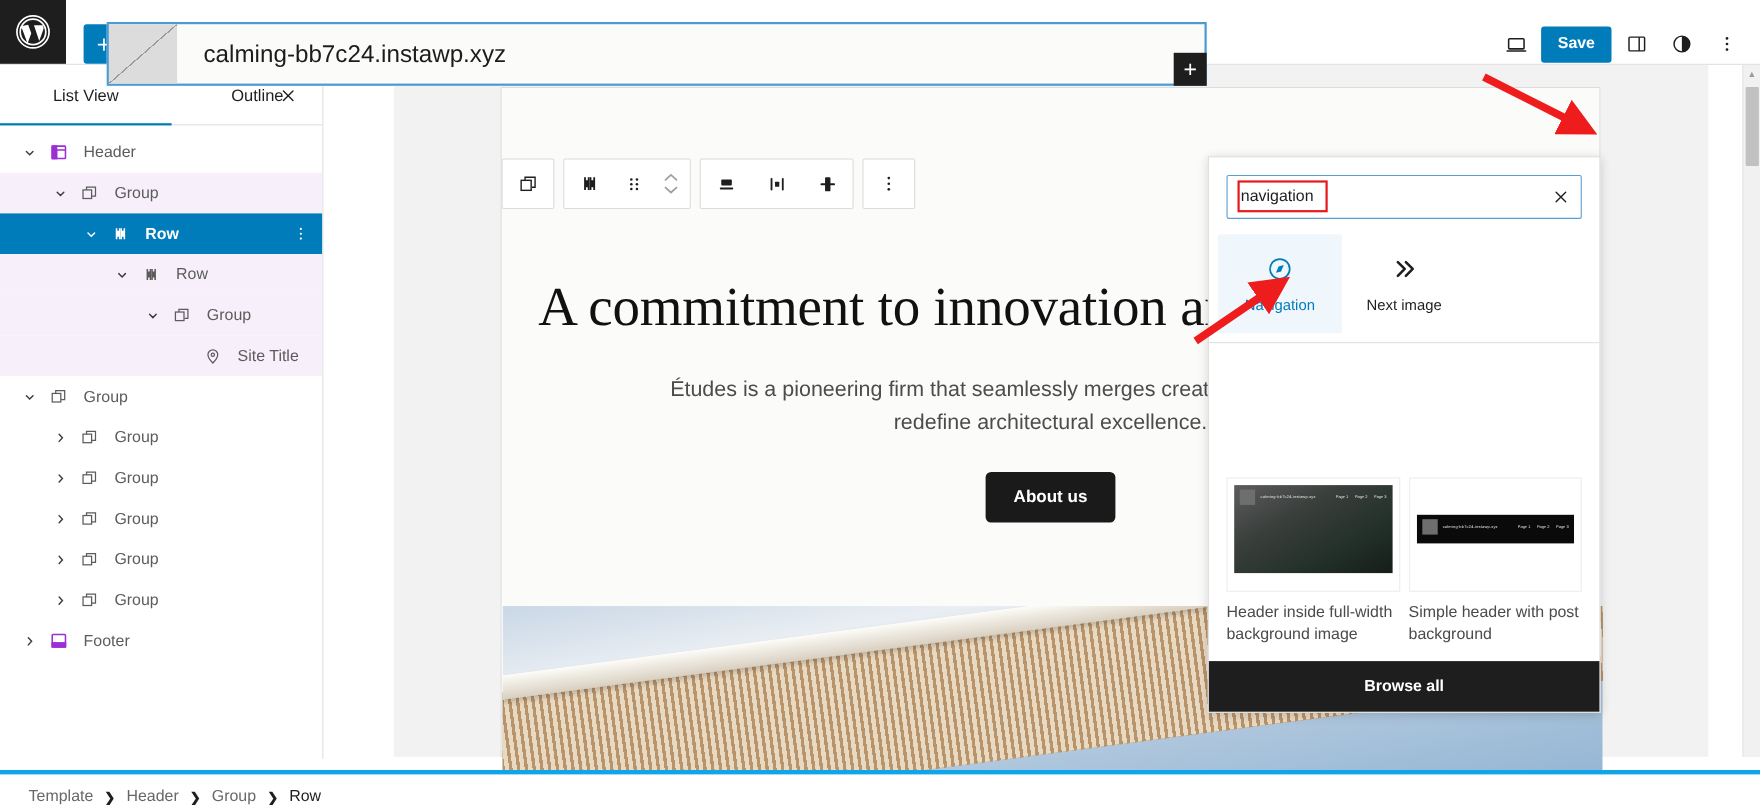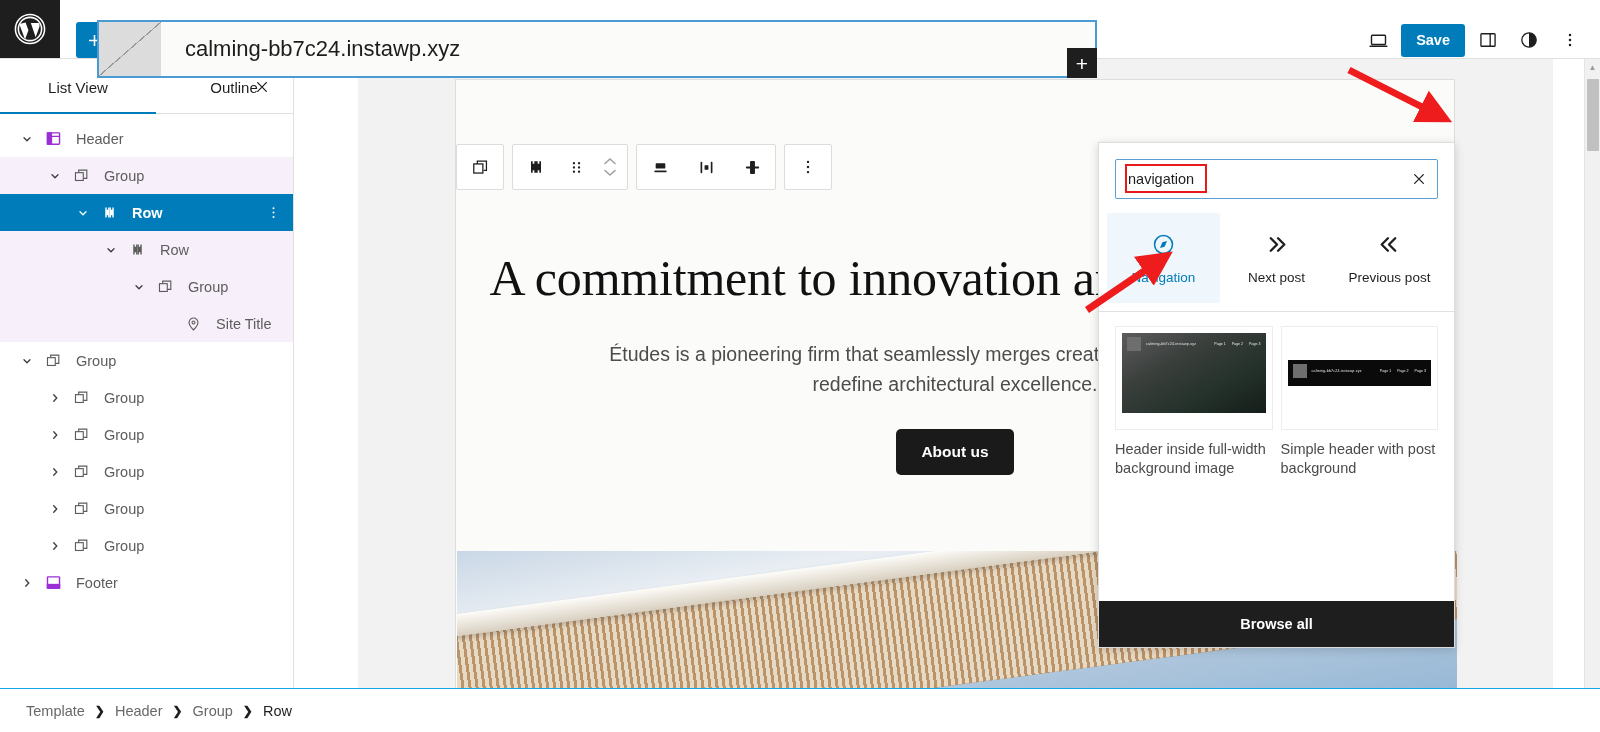--- a/index.html
+++ b/index.html
@@ -182,21 +182,21 @@
     padding: 2px 8px 8px; display: grid; grid-template-columns: repeat(3, 1fr);
     border-bottom: 1px solid #e0e0e0; flex: none;
   }
   .ins-cell {
     height: 90px; display: flex; flex-direction: column; align-items: center;
     justify-content: center; gap: 13px; cursor: pointer; border-radius: 2px;
     font-size: 13.5px; color: #1e1e1e;
   }
   .ins-cell.selected { background: #f0f7fc; color: #007cba; }
   .ins-cell .gi { display: flex; align-items: center; justify-content: center; height: 26px; }
-  .ins-patterns { padding: 14px 16px 0; display: flex; gap: 8px; flex: 1; }
+  .ins-patterns { padding: 14px 16px 14px; display: flex; gap: 8px; flex: 1; align-items: flex-end; }
   .pat { width: 160px; cursor: pointer; }
   .pat .thumb {
     background: #fff; border: 1px solid #ededed; padding: 6px;
     height: 104px; display: flex; align-items: flex-start;
   }
   .pat .shot { width: 100%; height: 80px; position: relative; overflow: hidden; }
   .pat .shot.forest {
     background: linear-gradient(150deg, #5c5c5c 0%, #3a3f3c 35%, #23302a 70%, #151d19 100%);
   }
   .pat .shot.darkbar { background: transparent; height: 80px; display: flex; align-items: center; }
@@ -214,22 +214,22 @@
     font-size: 14.5px; font-weight: 600; cursor: pointer; flex: none; font-family: inherit;
   }
 
   
   .vscroll { position: absolute; top: 59px; right: 0; width: 16px; height: 629px; background: #f1f1f1; border-left: 1px solid #e4e4e4; }
   .vscroll .up { height: 17px; display: flex; align-items: center; justify-content: center; color: #9a9a9a; font-size: 8px; cursor: pointer; }
   .vscroll .thumbv { position: absolute; top: 20px; left: 2px; width: 12px; height: 72px; background: #c1c1c1; border-radius: 1px; cursor: pointer; }
 
   
   .footerbar {
-    position: absolute; left: 0; bottom: 0; width: 1600px; height: 44px;
-    background: #fff; border-top: 1px solid #0ea5e9; display: flex; align-items: center;
+    position: absolute; left: 0; bottom: 0; width: 1600px; height: 32px;
+    background: #fff; border-top: 4px solid #0ea5e9; display: flex; align-items: flex-end;
     padding-left: 26px; gap: 10px;
   }
   .crumb { font-size: 14.5px; color: #686868; cursor: pointer; }
   .crumb.last { color: #1e1e1e; }
   .crumb-sep { color: #1e1e1e; font-size: 12px; font-weight: 700; }
 
   
   .anno { position: absolute; inset: 0; pointer-events: none; z-index: 40; }
 </style>
 </head>
@@ -647,29 +647,21 @@
             </svg>
           </span>
           <span>Navigation</span>
         </div>
         <div class="ins-cell">
           <span class="gi">
             <svg width="25" height="25" viewBox="0 0 24 24" fill="none" stroke="currentColor" stroke-width="2.2" stroke-linecap="round" stroke-linejoin="round">
               <path d="M6.5 6l6 6-6 6M13.5 6l6 6-6 6"></path>
             </svg>
           </span>
-          <span>Next post</span>
-        </div>
-        <div class="ins-cell">
-          <span class="gi">
-            <svg width="25" height="25" viewBox="0 0 24 24" fill="none" stroke="currentColor" stroke-width="2.2" stroke-linecap="round" stroke-linejoin="round">
-              <path d="M17.5 6l-6 6 6 6M10.5 6l-6 6 6 6"></path>
-            </svg>
-          </span>
-          <span>Previous post</span>
+          <span>Next image</span>
         </div>
       </div>
 
     <div class="ins-patterns" id="insPatterns">
         <div class="pat">
           <div class="thumb">
             <div class="shot forest">
               <div class="shotbar">
                 <span class="sq"></span>
                 <span class="minitxt">calming-bb7c24.instawp.xyz</span>

